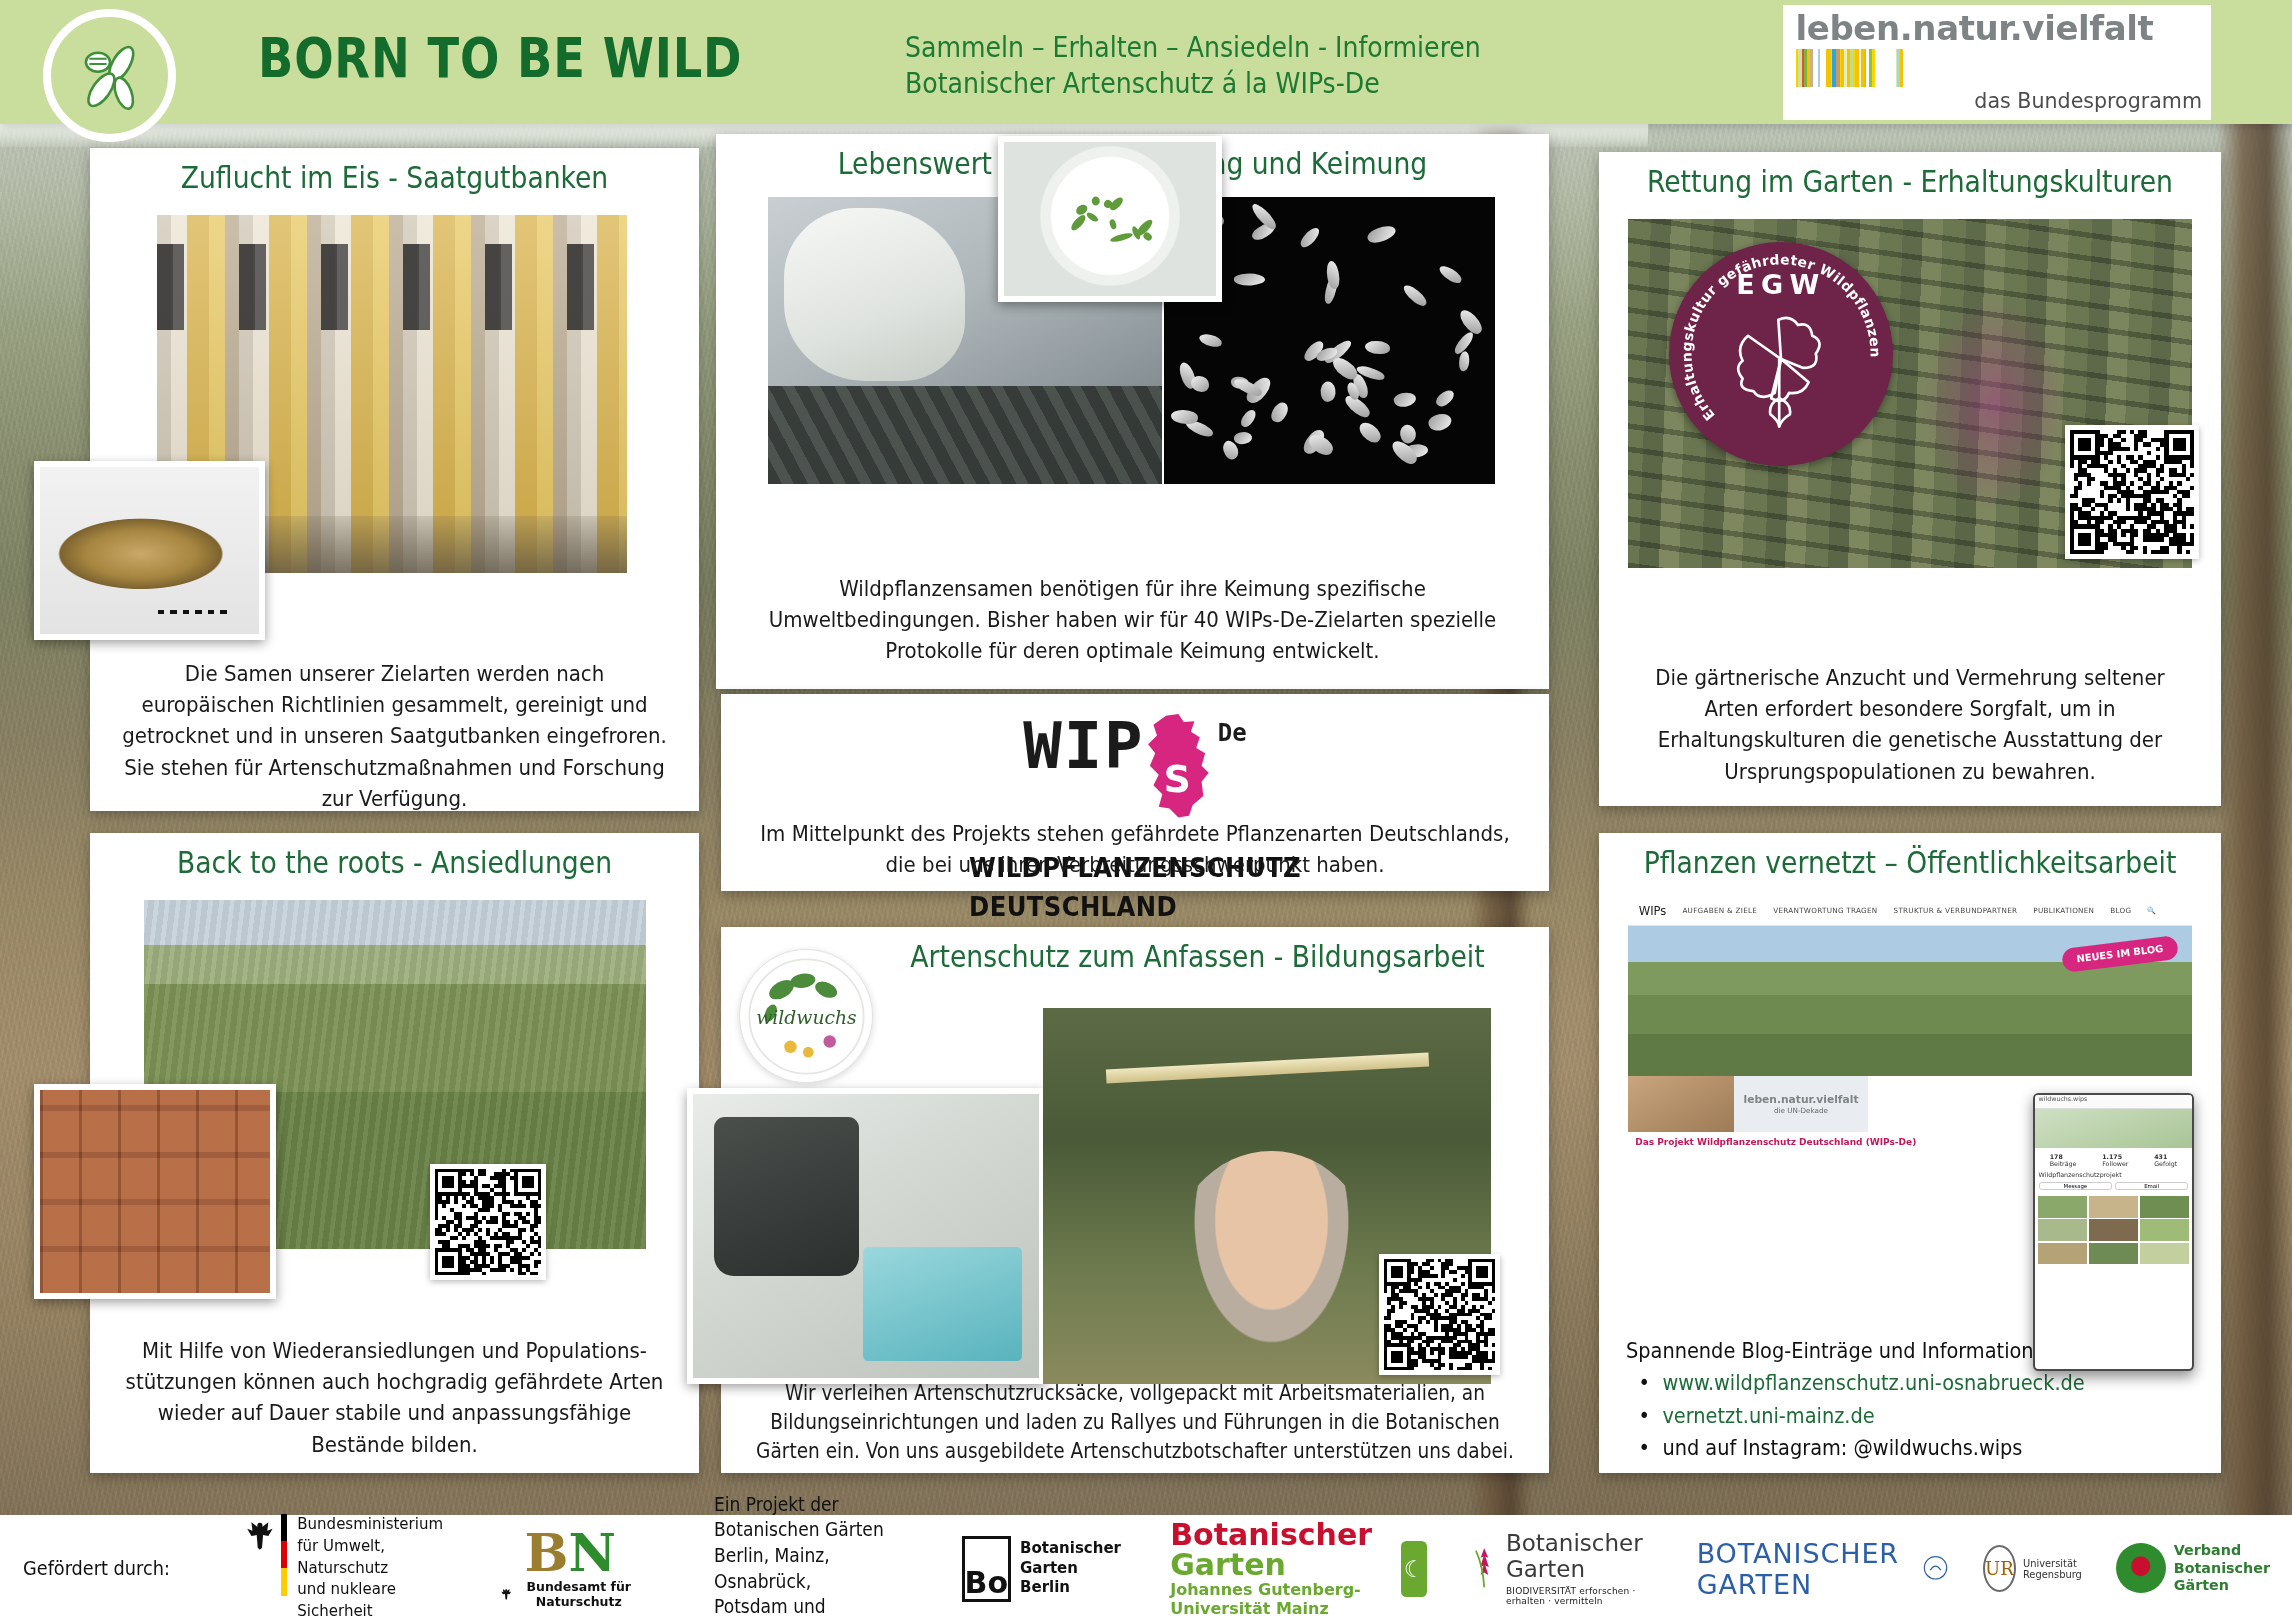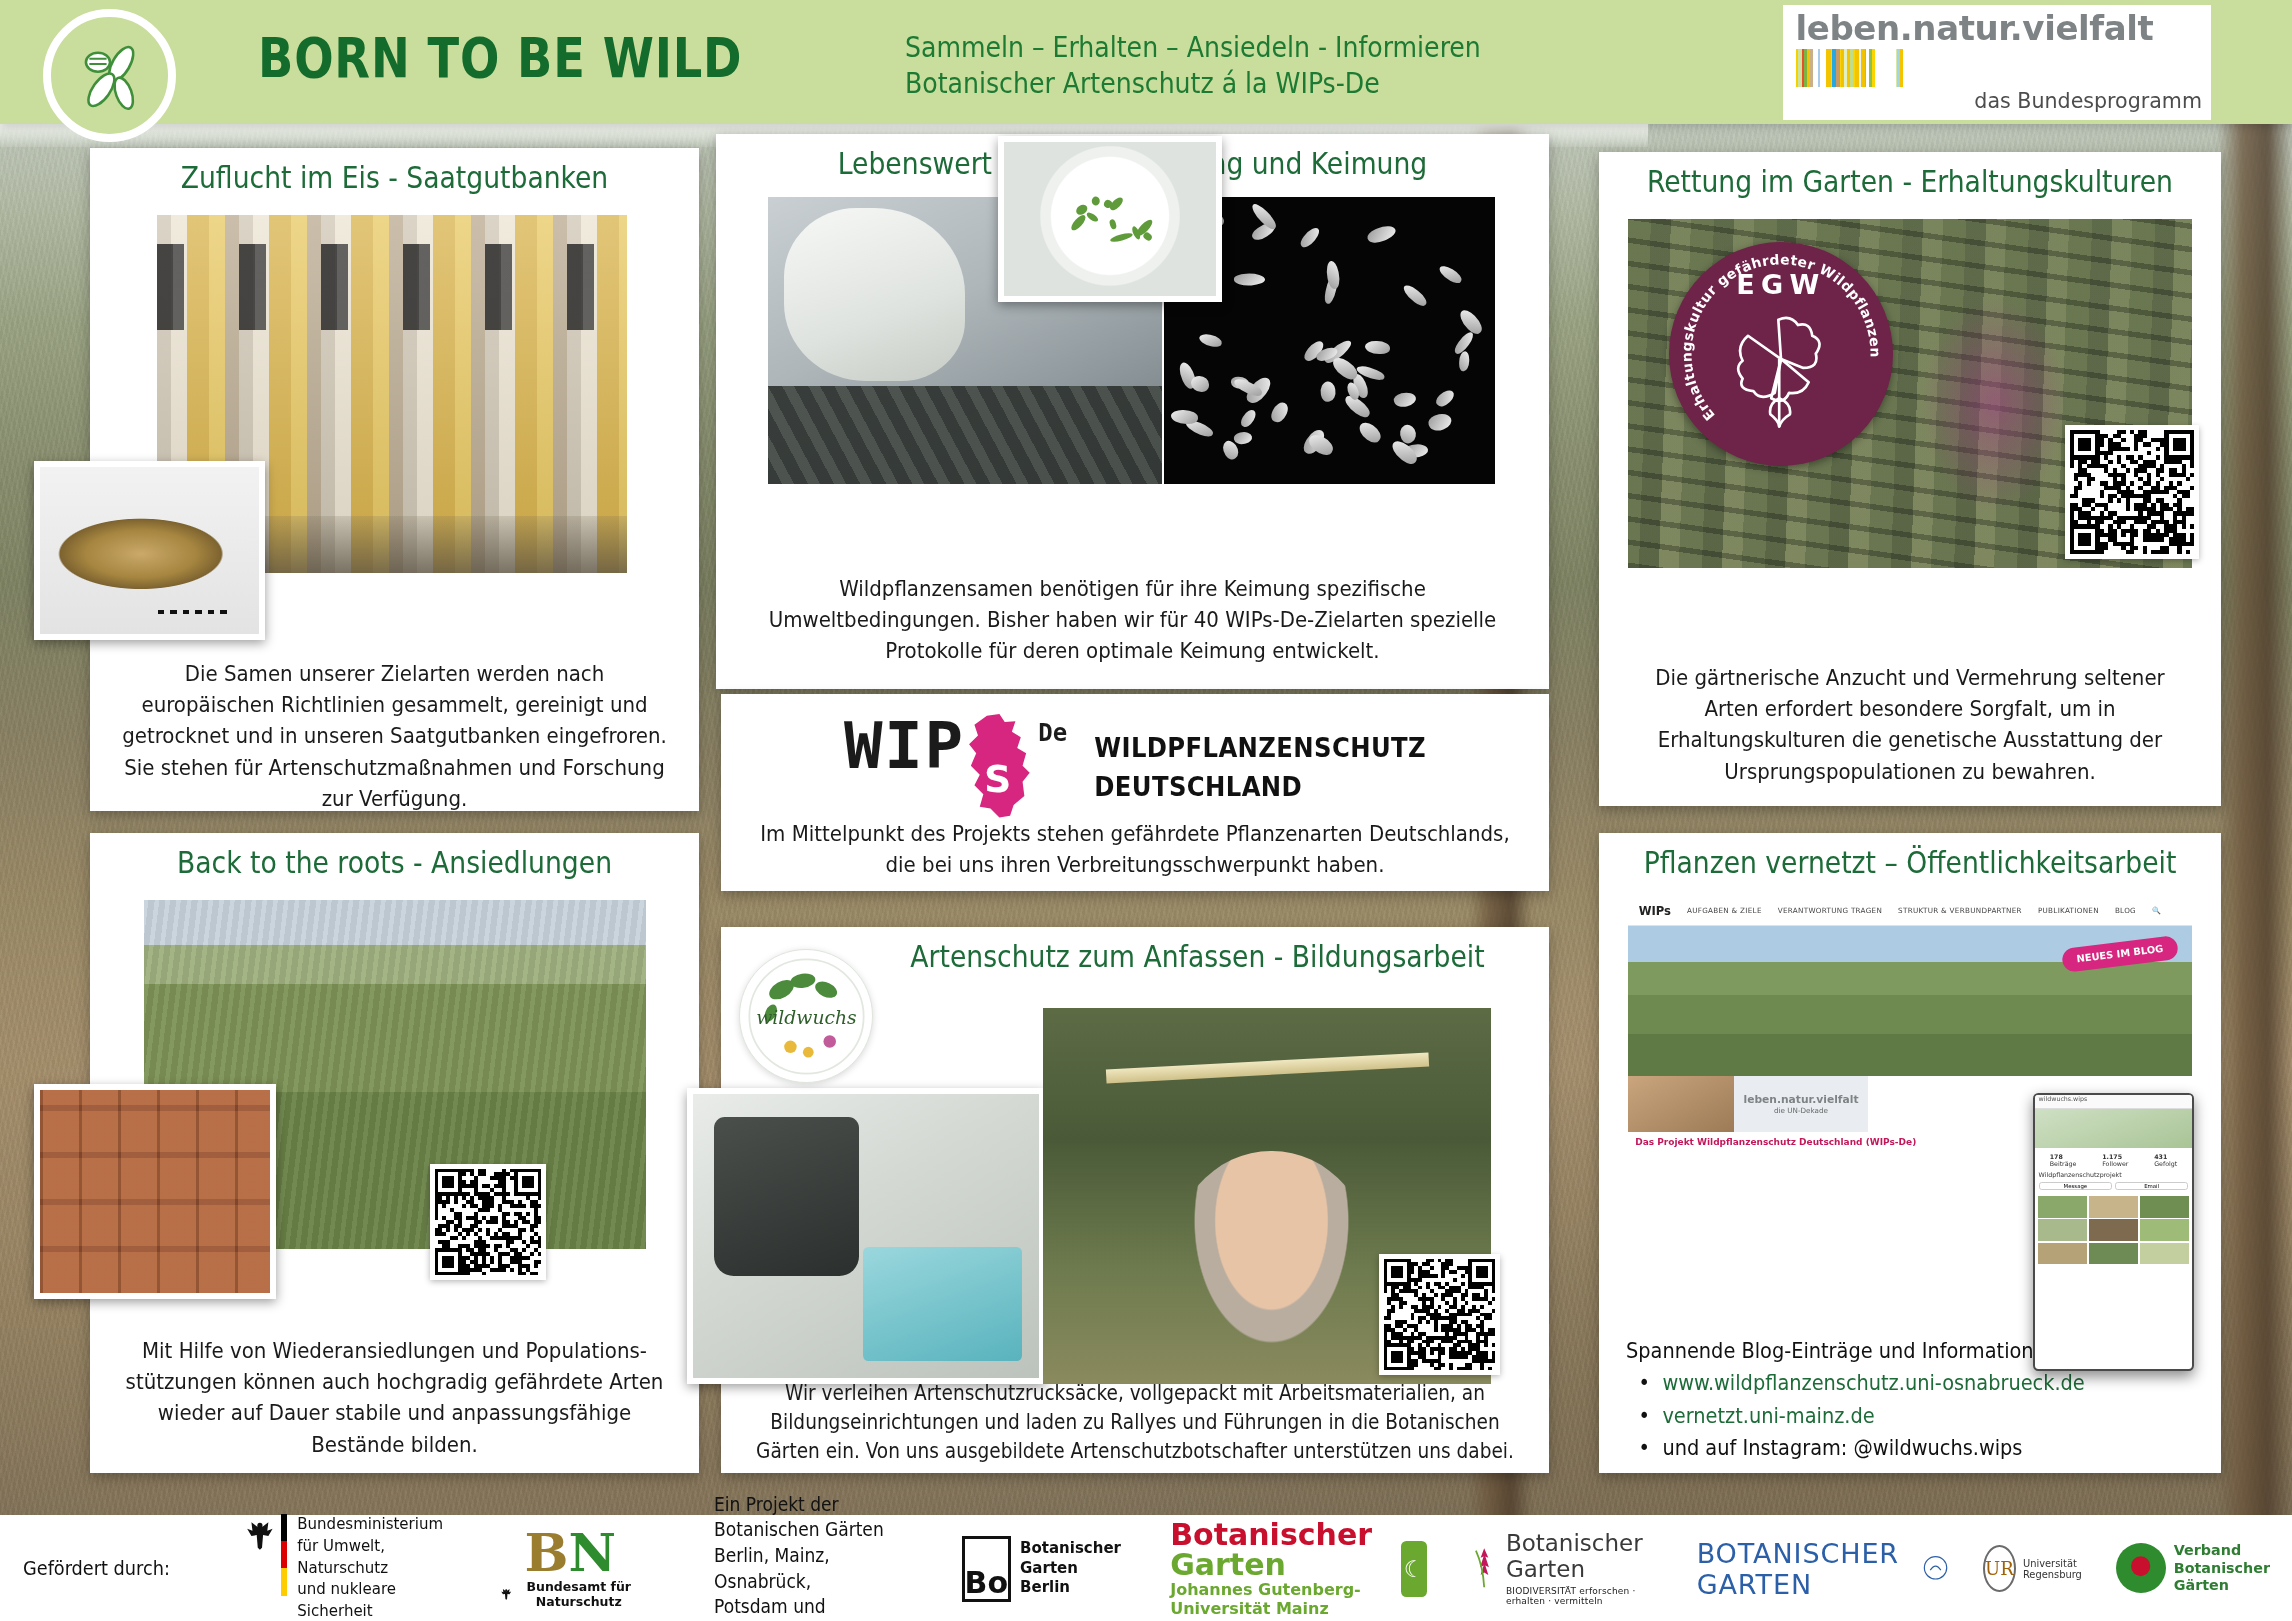--- a/index.html
+++ b/index.html
@@ -226,21 +226,21 @@
   }
   .ph-girl::after{
     content:""; position:absolute; left:14%; top:14%; width:72%; height:14.3px;
     background: linear-gradient(180deg,#f0e7c0,#cfc189);
     transform: rotate(-3deg);
   }
 
   
   .ph-web{ background:#ffffff; overflow:hidden; }
   .web-nav{ height:30px; background:#fff; border-bottom:0.9px solid #e2e2e2; display:flex; align-items:center; gap:16px; padding:0 10.7px; }
-  .web-nav .brand{ font-size:11.6px; font-weight:700; color:#222; }
+  .web-nav .brand{ font-size:11.6px; font-weight:400; color:#222; }
   .web-nav .mi{ font-size:7.2px; color:#444; letter-spacing:0.3px; }
   .web-hero{ height:150px; background: linear-gradient(180deg,#aecbe4 0 24%, #7f9a5e 24% 46%, #6e8a50 46% 72%, #5f7a45 72% 100%); position:relative; }
   .web-badge{
     position:absolute; right:14.3px; top:16px; background:#d6267f; color:#fff;
     font-size:9.9px; font-weight:700; padding:6.3px 14.3px; border-radius:19.7px; transform:rotate(-7deg);
   }
   .web-strip{ height:56px; display:flex; }
   .web-strip .a{ flex:0 0 106px; background: linear-gradient(150deg,#caa57e,#9c7b56); }
   .web-strip .b{ flex:1; background:#fff; display:flex; align-items:center; justify-content:center; flex-direction:column; }
   .web-strip .c{ flex:0 0 134px; background:#e9edf1; display:flex; align-items:center; justify-content:center; }
@@ -264,21 +264,21 @@
   .egw{
     position:absolute; border-radius:50%; background:#6e2348;
     display:flex; align-items:center; justify-content:center; z-index:8;
     box-shadow:0 2.7px 9px rgba(0,0,0,.4);
   }
   .egw-top{ position:absolute; top:12%; left:0; right:0; text-align:center; color:#fff; font-weight:700; font-size:27px; letter-spacing:6.3px; }
   .egw-ring{ position:absolute; inset:0; }
   .egw-ring text{ font-family:"DejaVu Sans",sans-serif; font-weight:700; fill:#fff; font-size:15.5px; letter-spacing:.4px; }
 
   
-  .wips-logo{ display:flex; align-items:center; justify-content:center; gap:27px; padding:19.7px 0 5.4px; }
+  .wips-logo{ display:flex; align-items:center; justify-content:center; gap:27px; padding:19.7px 0 5.4px;flex-direction:column; }
   .wips-word{ position:relative; display:flex; align-items:flex-start; }
   .wips-w{
     font-family:"DejaVu Sans Mono","Liberation Mono",monospace; font-size:64px; font-weight:700;
     color:#1b1b1b; letter-spacing:1.8px; line-height:1;
   }
   .wips-map{ position:relative; width:77px; height:107px; margin-left:-5.4px; }
   .wips-s{
     position:absolute; left:23px; top:36px; z-index:3; color:#fff; font-weight:700;
     font-family:"DejaVu Sans Mono","Liberation Mono",monospace; font-size:50px; line-height:1;
   }

